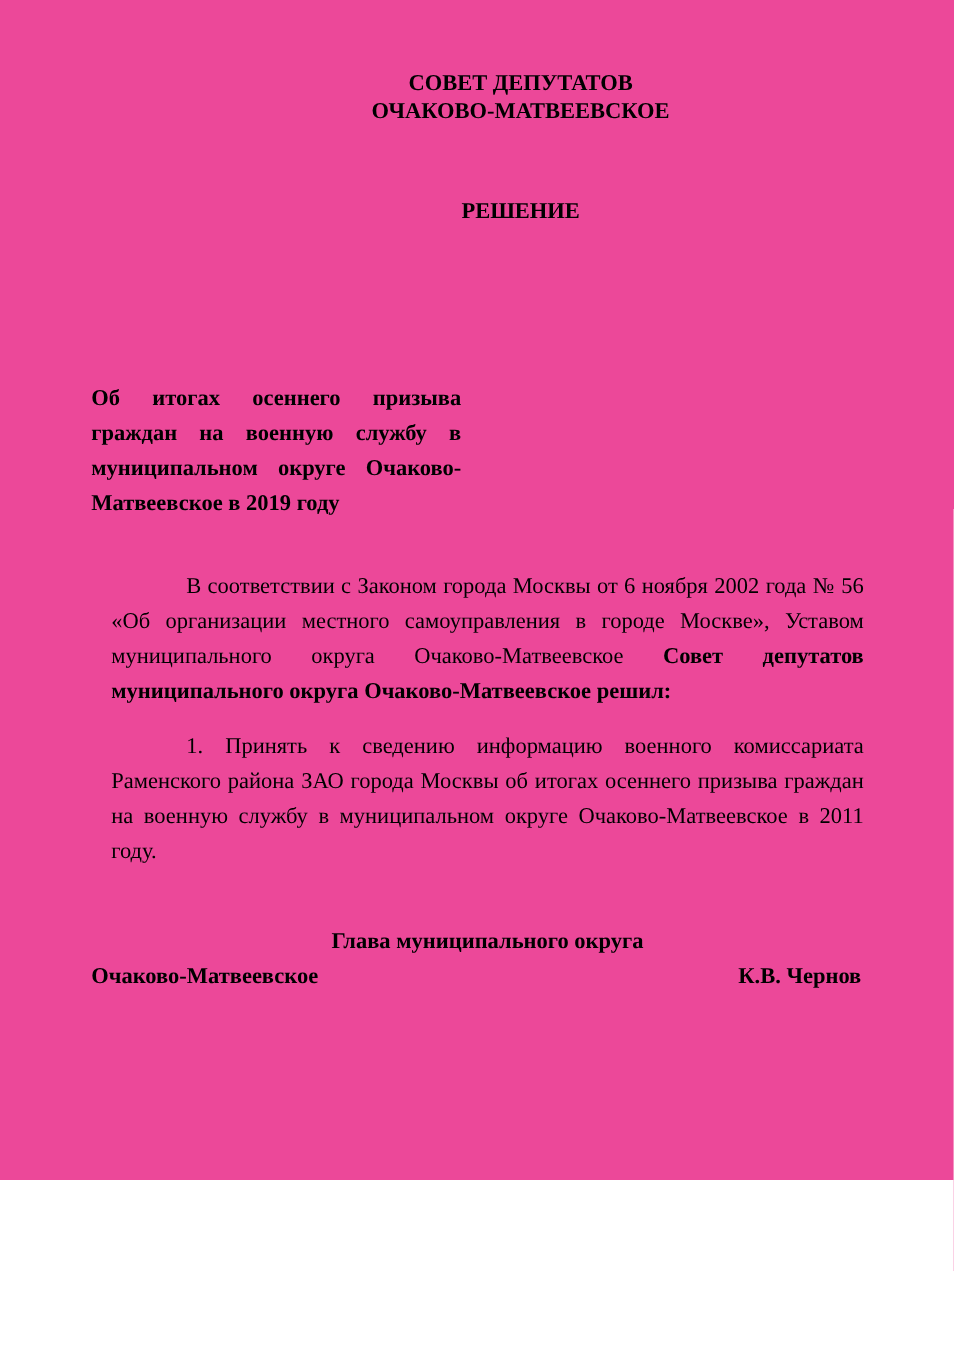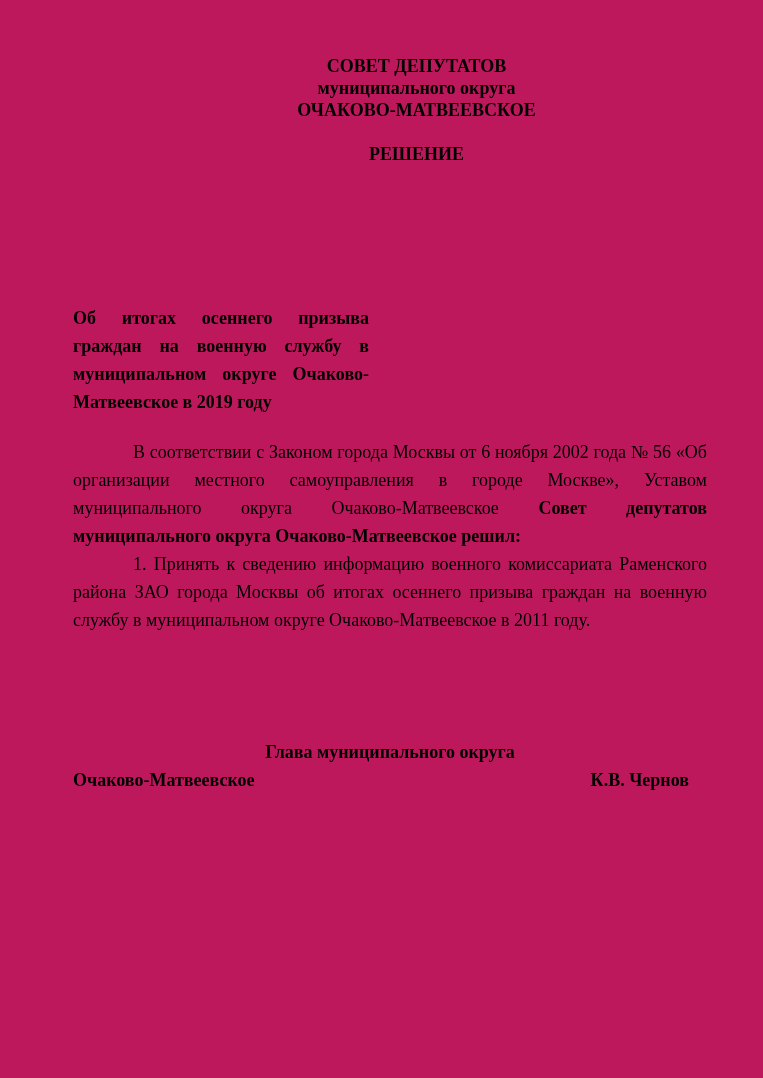--- a/index.html
+++ b/index.html
@@ -1,39 +1,39 @@
 <!DOCTYPE html>
 <html lang="ru"><head>
 <meta charset="utf-8">
 <style>
   * { margin: 0; padding: 0; box-sizing: border-box; }
   html, body { background: #ffffff; }
   .page {
     position: relative;
     width: 763px;
-    height: 1078px;
-    background: #be185d;
+    height: 944px;
+    background: #ec4899;
     color: #000000;
     font-family: "Liberation Serif", "DejaVu Serif", serif;
     font-size: 18px;
     overflow: hidden;
     margin: 0 auto;
   }
   .doc-header {
     position: absolute;
     top: 55px;
     left: 70px;
     right: 0;
     text-align: center;
     font-weight: bold;
     line-height: 22px;
   }
   .doc-type {
     position: absolute;
-    top: 143px;
+    top: 157px;
     left: 70px;
     right: 0;
     text-align: center;
     font-weight: bold;
     line-height: 22px;
   }
   .date-line {
     position: absolute;
     top: 178px;
     left: 73px;
@@ -52,21 +52,21 @@
   .body-text {
     position: absolute;
     top: 438px;
     left: 73px;
     width: 634px;
     text-align: justify;
     line-height: 28px;
   }
   .body-text p {
     text-indent: 60px;
-    margin: 0;
+    margin: 16px;
   }
   .bold { font-weight: bold; }
   .signature-block {
     position: absolute;
     top: 738px;
     left: 73px;
     width: 634px;
     font-weight: bold;
     line-height: 28px;
     text-align: center;
@@ -78,21 +78,20 @@
   }
   .sig-name { padding-right: 18px; }
 </style>
 </head>
 <body>
 
 <div class="page">
 
   <div class="doc-header">
     <div>СОВЕТ ДЕПУТАТОВ</div>
-    <div>муниципального округа</div>
     <div>ОЧАКОВО-МАТВЕЕВСКОЕ</div>
   </div>
 
   <div class="doc-type">РЕШЕНИЕ</div>
 
 
   <div class="subject-block">Об итогах осеннего призыва граждан на военную службу в муниципальном округе Очаково-Матвеевское в 2019 году</div>
 
   <div class="body-text">
     <p><span>В соответствии с Законом города Москвы от 6 ноября 2002 года № 56 «Об организации местного самоуправления в городе Москве», Уставом муниципального округа Очаково-Матвеевское </span><span class="bold">Совет депутатов муниципального округа Очаково-Матвеевское решил:</span></p>

